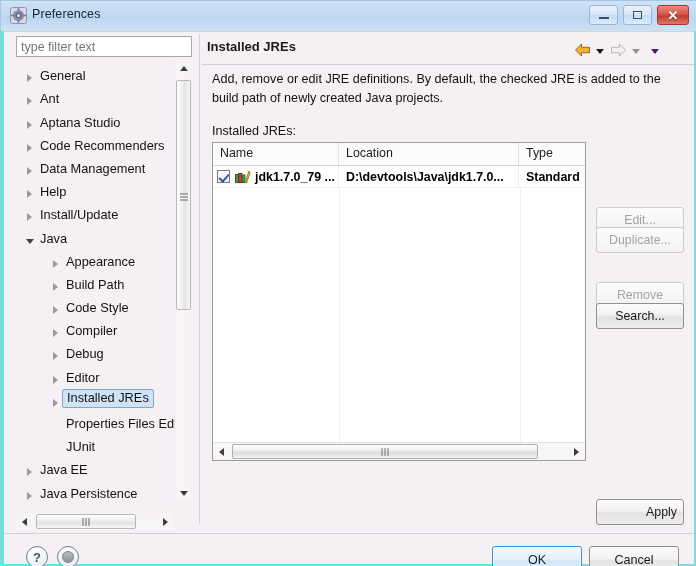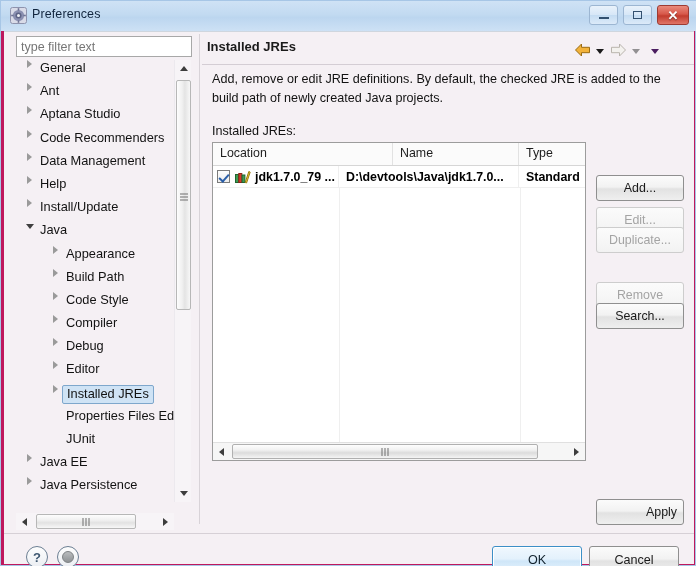--- a/index.html
+++ b/index.html
@@ -8,21 +8,21 @@
     width: 696px; height: 566px;
     overflow: hidden;
     font-family: "Liberation Sans", sans-serif;
     background: #b8d4ef;
   }
 
   #window {
     position: absolute;
     left: 0; top: 0;
     width: 696px; height: 566px;
-    background: #be185d;
+    background: #5eead4;
     border: 1px solid #a7c6e6;
   }
 
   
   #titlebar {
     position: absolute; left: 0; top: 0;
     width: 696px; height: 30px;
     background: linear-gradient(to bottom, #cfe2f5 0%, #c2daf1 45%, #bcd6ef 55%, #cde1f5 100%);
   }
   #title-icon {
@@ -83,21 +83,21 @@
 
   #tree-pane {
     position: absolute; left: 12px; top: 28px;
     width: 177px; height: 442px;
     background: #f5f0f4;
     overflow: hidden;
   }
   .tree-item {
     position: relative;
     height: 23.2px;
-    display: flex; align-items: flex-start;
+    display: flex; align-items: flex-end;
     font-size: 12.8px; color: #121212;
     white-space: nowrap;
     cursor: default;
   }
   .twisty {
     width: 8px; height: 9px;
     margin-right: 6px;
     flex: 0 0 auto;
     position: relative;
   }
@@ -590,22 +590,22 @@
       <span class="caret purple"></span>
     </div>
 
     <div id="title-sep"></div>
 
     <div id="desc">Add, remove or edit JRE definitions. By default, the checked JRE is added to the build path of newly created Java projects.</div>
     <div id="list-label">Installed JREs:</div>
 
     <div id="table-box">
       <div id="thead">
+        <div class="th c0">Name</div>
         <div class="th c1">Location</div>
-        <div class="th c0">Name</div>
         <div class="th c2">Type</div>
       </div>
 
       <div class="colsep" id="colsep1"></div>
       <div class="colsep" id="colsep2"></div>
 
       <div id="trow">
         <div class="td c0">
           <span class="chk"></span>
           <span class="jre-icon">
@@ -632,21 +632,20 @@
               <i></i>
               <i></i>
             </span>
         </div>
         <div class="hsb-arrow right">
           <i class="sb-tri-right"></i>
         </div>
       </div>
     </div>
 
-    <button class="sbtn" id="btn-add">Add...</button>
     <button class="sbtn disabled" id="btn-edit">Edit...</button>
     <button class="sbtn disabled" id="btn-duplicate">Duplicate...</button>
     <button class="sbtn disabled" id="btn-remove">Remove</button>
     <button class="sbtn" id="btn-search">Search...</button>
 
     <button id="btn-apply">Apply</button>
 
     <div id="bottom-sep"></div>
 
     <div class="round-icon" id="help-icon">

